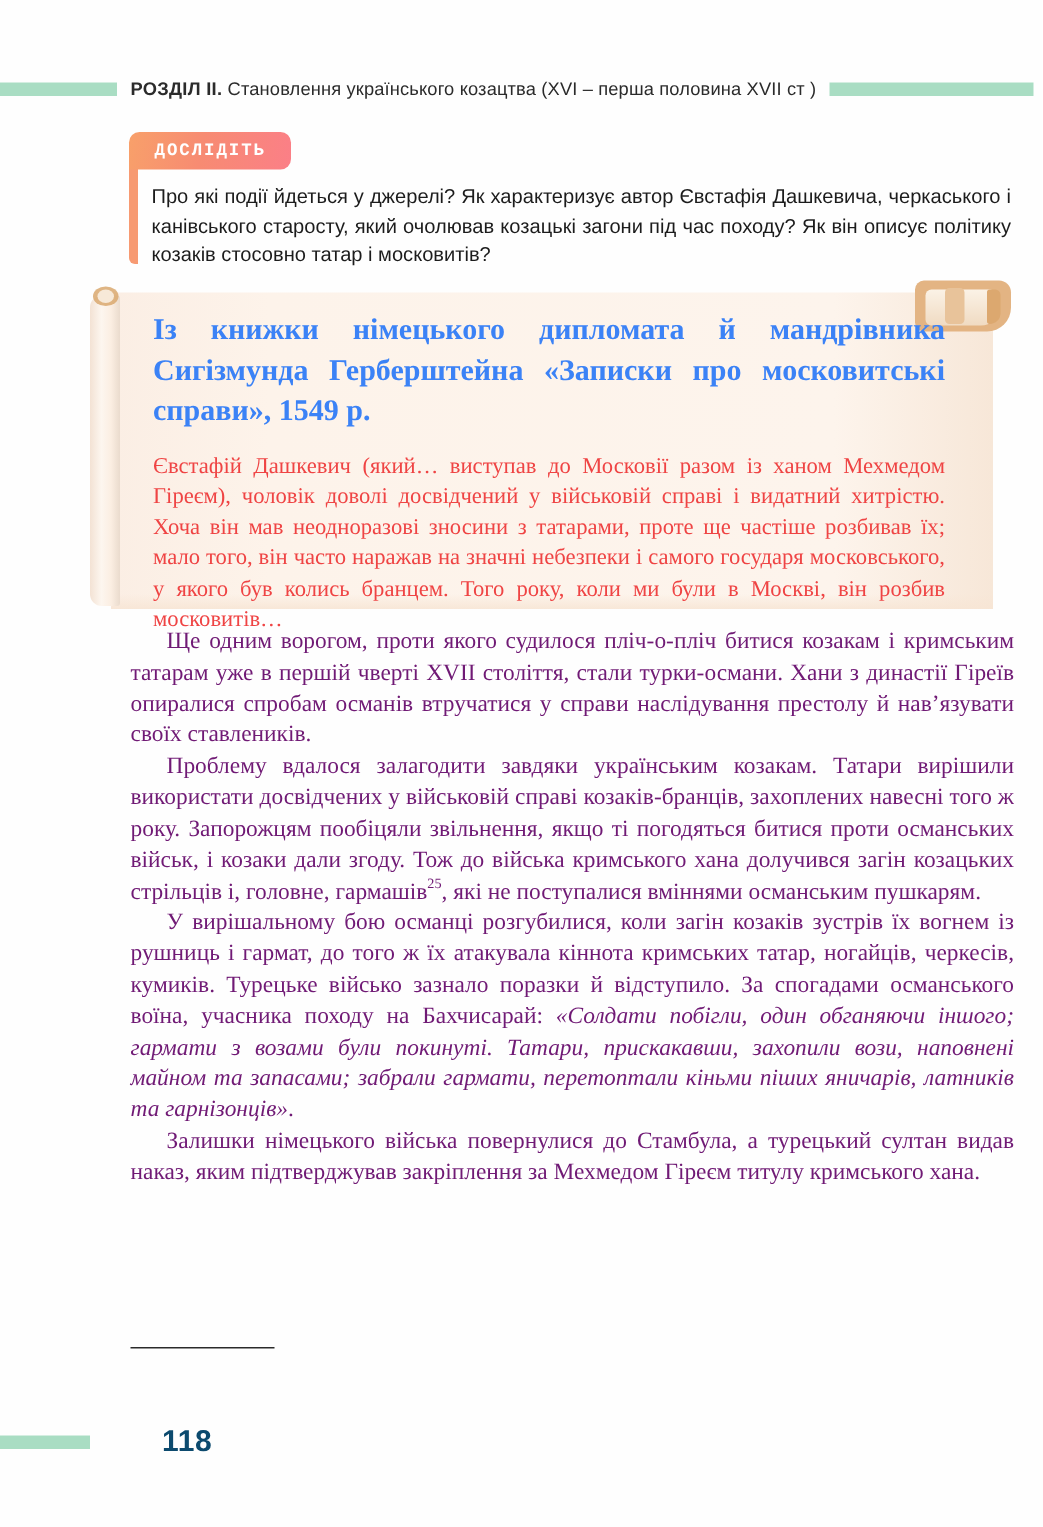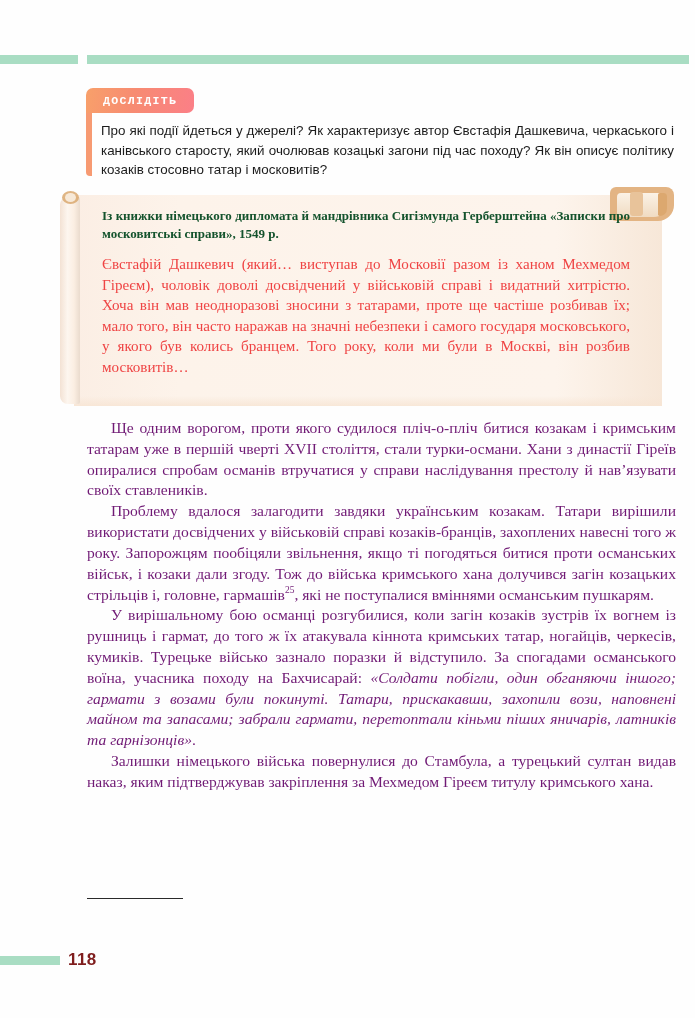--- a/index.html
+++ b/index.html
@@ -183,26 +183,26 @@
   }
   .scroll-inner {
     position: absolute;
     left: 46px;
     right: 48px;
     top: 20px;
   }
   .scroll-title {
     font-family: "Liberation Serif", serif;
     font-weight: bold;
-    font-size: 13px;
+    font-size: 20px;
     line-height: 1.36;
     margin: 0 0 12px 0;
     text-align: justify;
     text-align-last: left;
-    color: #14532d;
+    color: #3b82f6;
   }
   .scroll-text {
     font-family: "Liberation Serif", serif;
     font-size: 15.1px;
     line-height: 1.36;
     margin: 0;
     text-align: justify;
     text-align-last: left;
     color: #ef4444;
   }
@@ -267,32 +267,34 @@
     gap: 8px;
   }
   .folio-rule {
     width: 60px;
     height: 9px;
     background: #a9ddc3;
   }
   .folio-num {
     font-family: "Liberation Sans", sans-serif;
     font-weight: bold;
-    font-size: 17px;
-    color: #7f1d1d;
+    font-size: 20px;
+    color: #0c4a6e;
     letter-spacing: .4px;
+    margin-left: 40px;
   }
 </style>
 </head>
 <body>
 
 <div class="page">
 
   <div class="runhead">
     <div class="runhead-rule left"></div>
+    <div class="runhead-text"><span class="chap">РОЗДІЛ II.</span><span> Становлення українського козацтва (XVI – перша половина XVII ст )</span></div>
     <div class="runhead-rule right"></div>
   </div>
 
   <div class="explore">
     <div class="explore-badge">ДОСЛІДІТЬ</div>
     <div class="explore-body">
       <div class="explore-bar"></div>
       <p class="explore-q">Про які події йдеться у джерелі? Як характеризує автор Євстафія Дашкевича, черкаського і канівського старосту, який очолював козацькі загони під час походу? Як він описує політику козаків стосовно татар і московитів?</p>
     </div>
   </div>

